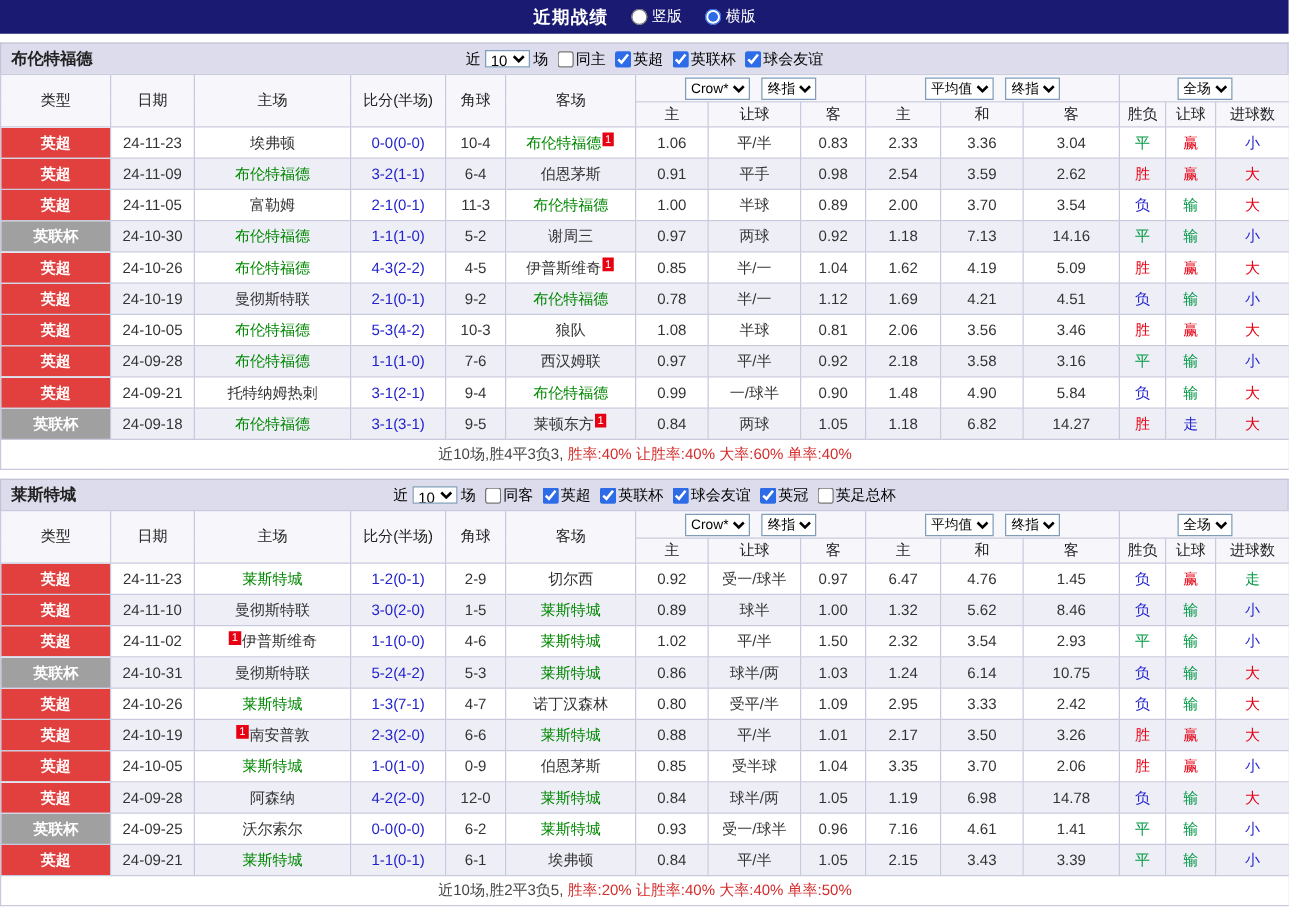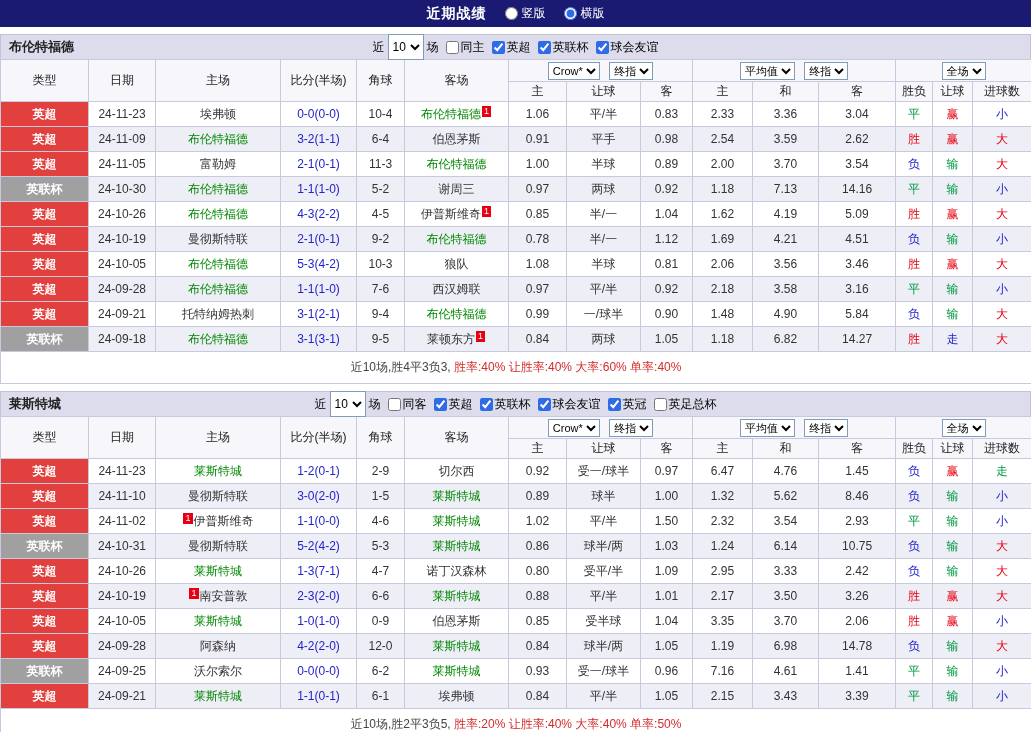--- a/index.html
+++ b/index.html
@@ -5,35 +5,35 @@
   *{box-sizing:border-box;}
   body{margin:0;width:1031px;background:#fff;font-family:"Liberation Sans","DejaVu Sans",sans-serif;}
   .topbar{height:27px;background:#1a1a73;display:flex;align-items:center;justify-content:center;gap:18px;margin-bottom:7px;}
   .topbar .title{color:#fff;font-weight:bold;font-size:14px;letter-spacing:1px;}
   .topbar label{color:#fff;font-size:12px;display:flex;align-items:center;gap:4px;cursor:pointer;}
   .topbar input{accent-color:#2e6be6;margin:0;width:13px;height:13px;}
   .team-section{margin-bottom:7px;}
   .team-bar{position:relative;height:25px;background:#dcdcec;border:1px solid #c3c3d8;border-bottom:none;display:flex;align-items:center;justify-content:center;}
   .team-name{position:absolute;left:8px;font-size:13px;font-weight:bold;color:#222;}
   .filters{display:flex;align-items:center;font-size:12px;color:#000;}
-  .filters select{font-size:12px;height:26px;margin:0 3px;border:1px solid #7f9db9;background:#fff;}
+  .filters select{font-size:12px;height:14px;margin:0 3px;border:1px solid #7f9db9;background:#fff;}
   .filters label{display:flex;align-items:center;margin-left:7px;cursor:pointer;}
   .filters input{margin:0 2px 0 0;accent-color:#2e6be6;width:13px;height:13px;}
   table{width:1031px;border-collapse:collapse;table-layout:fixed;font-size:12px;}
   th,td{border:1px solid #c9c9dd;text-align:center;padding:0;overflow:hidden;white-space:nowrap;}
   thead th{background:#f6f6fb;font-weight:normal;color:#222;height:20px;}
   thead tr.h1 th{height:22px;}
   thead select{font-size:11px;height:18px;margin:0 3px;border:1px solid #7f9db9;background:#fff;}
   tbody td{height:25px;color:#333;}
   tbody tr:nth-child(even) td{background:#eeeef7;}
   td.league{color:#fff;font-weight:bold;}
   td.score{color:#2222cc;}
   td.team span.focal{color:#008800;}
   i.card{font-style:normal;display:inline-block;background:#e60012;color:#fff;font-size:9px;line-height:11px;padding:0 2px;margin:0 1px;position:relative;top:-4px;}
-  tfoot td{height:32px;background:#fff;}
+  tfoot td{height:24px;background:#fff;}
   tfoot .red{color:#d42b2b;}
   tfoot .dk{color:#444;}
 </style>
 </head>
 <body>
 
 <div class="topbar">
   <span class="title">近期战绩</span>
   <label>
     <input type="radio" name="layoutmode" style="">

